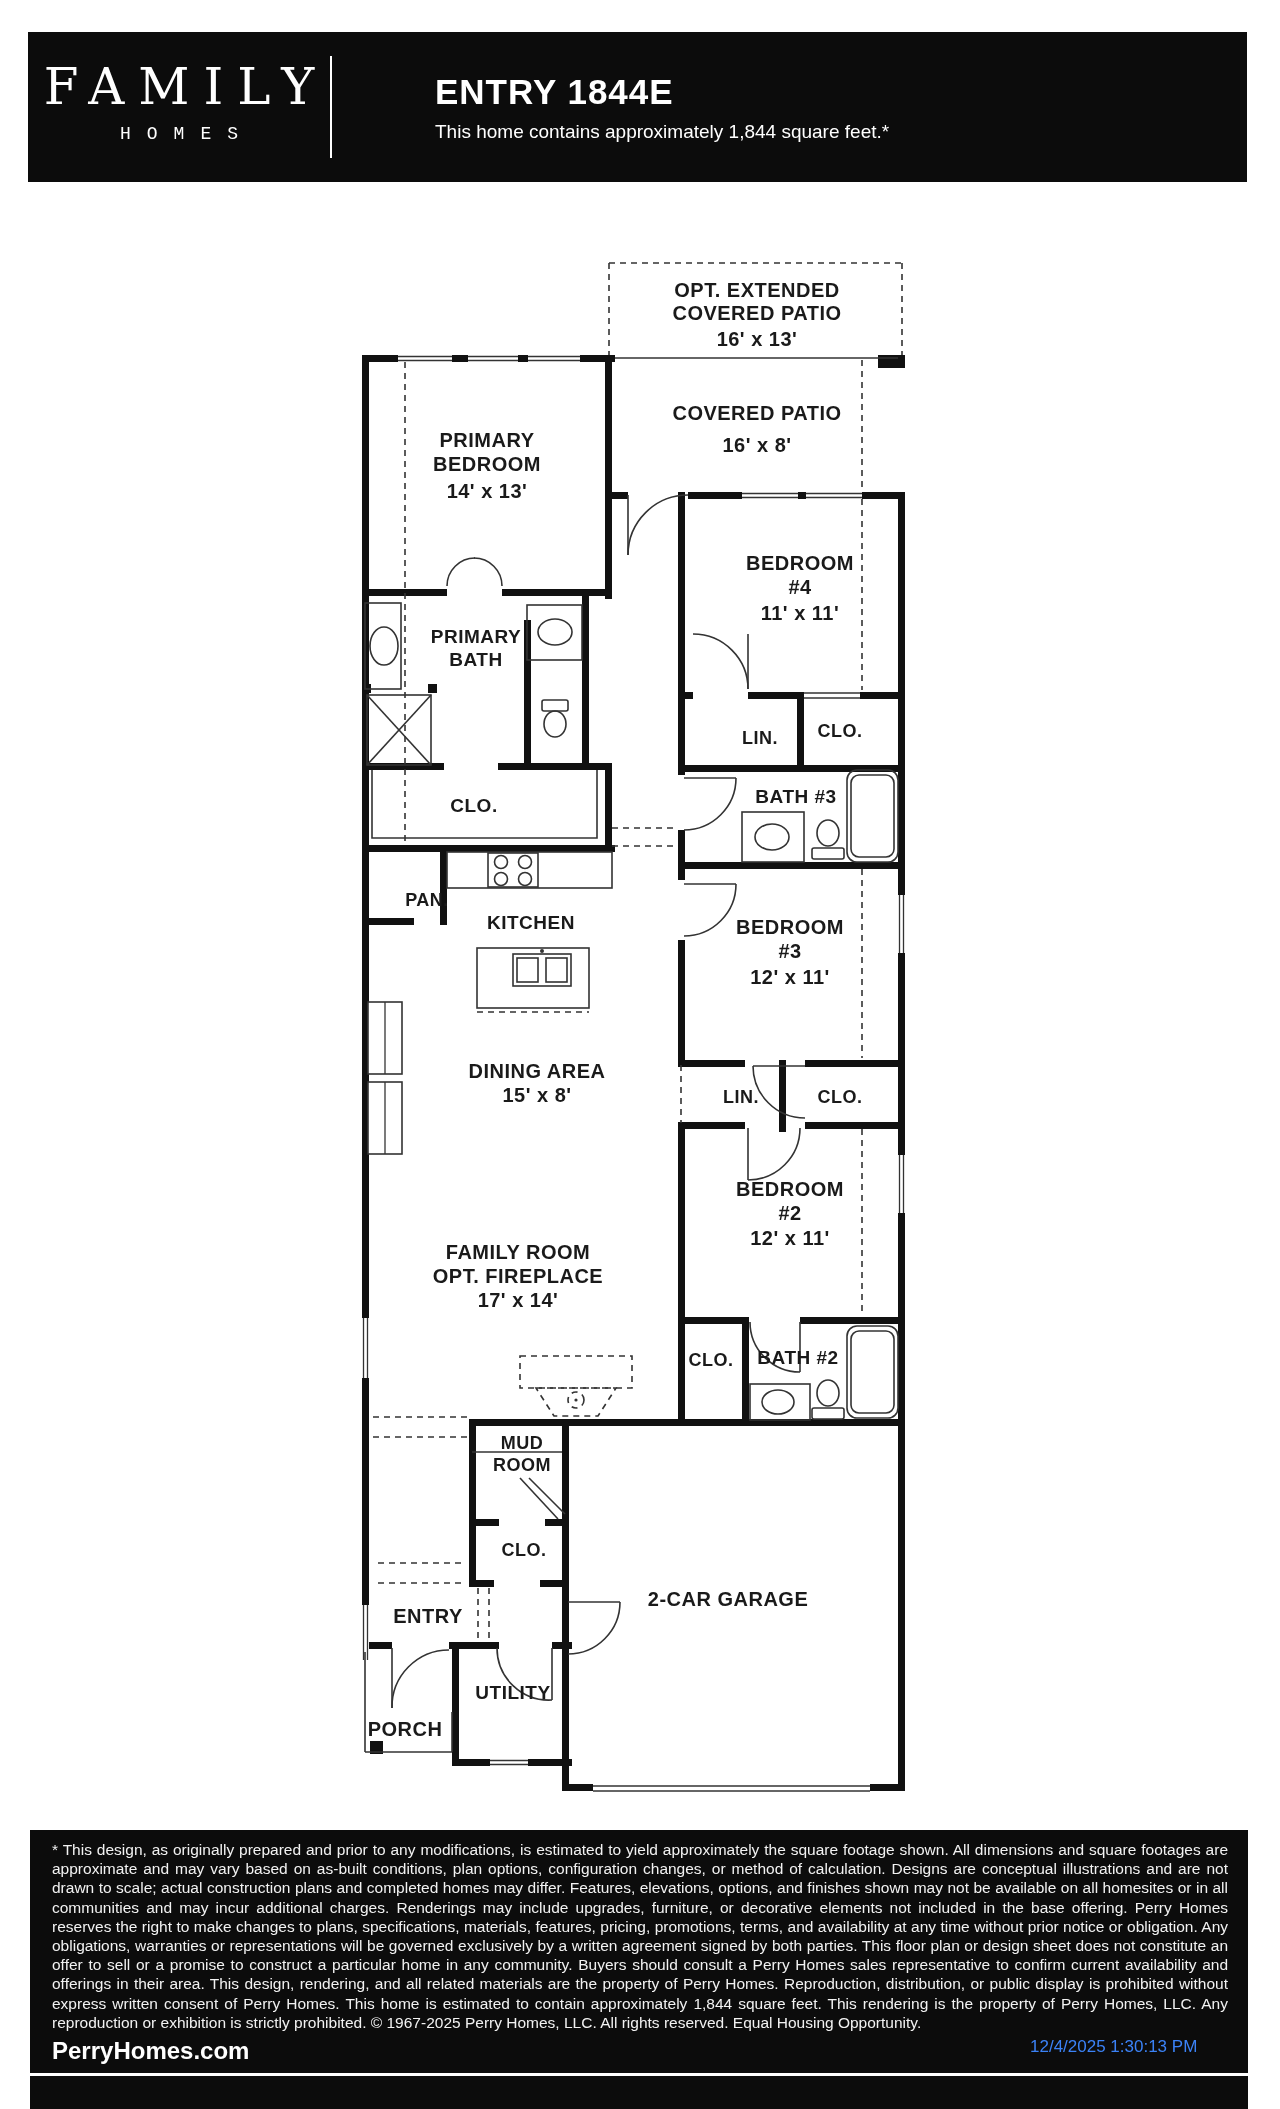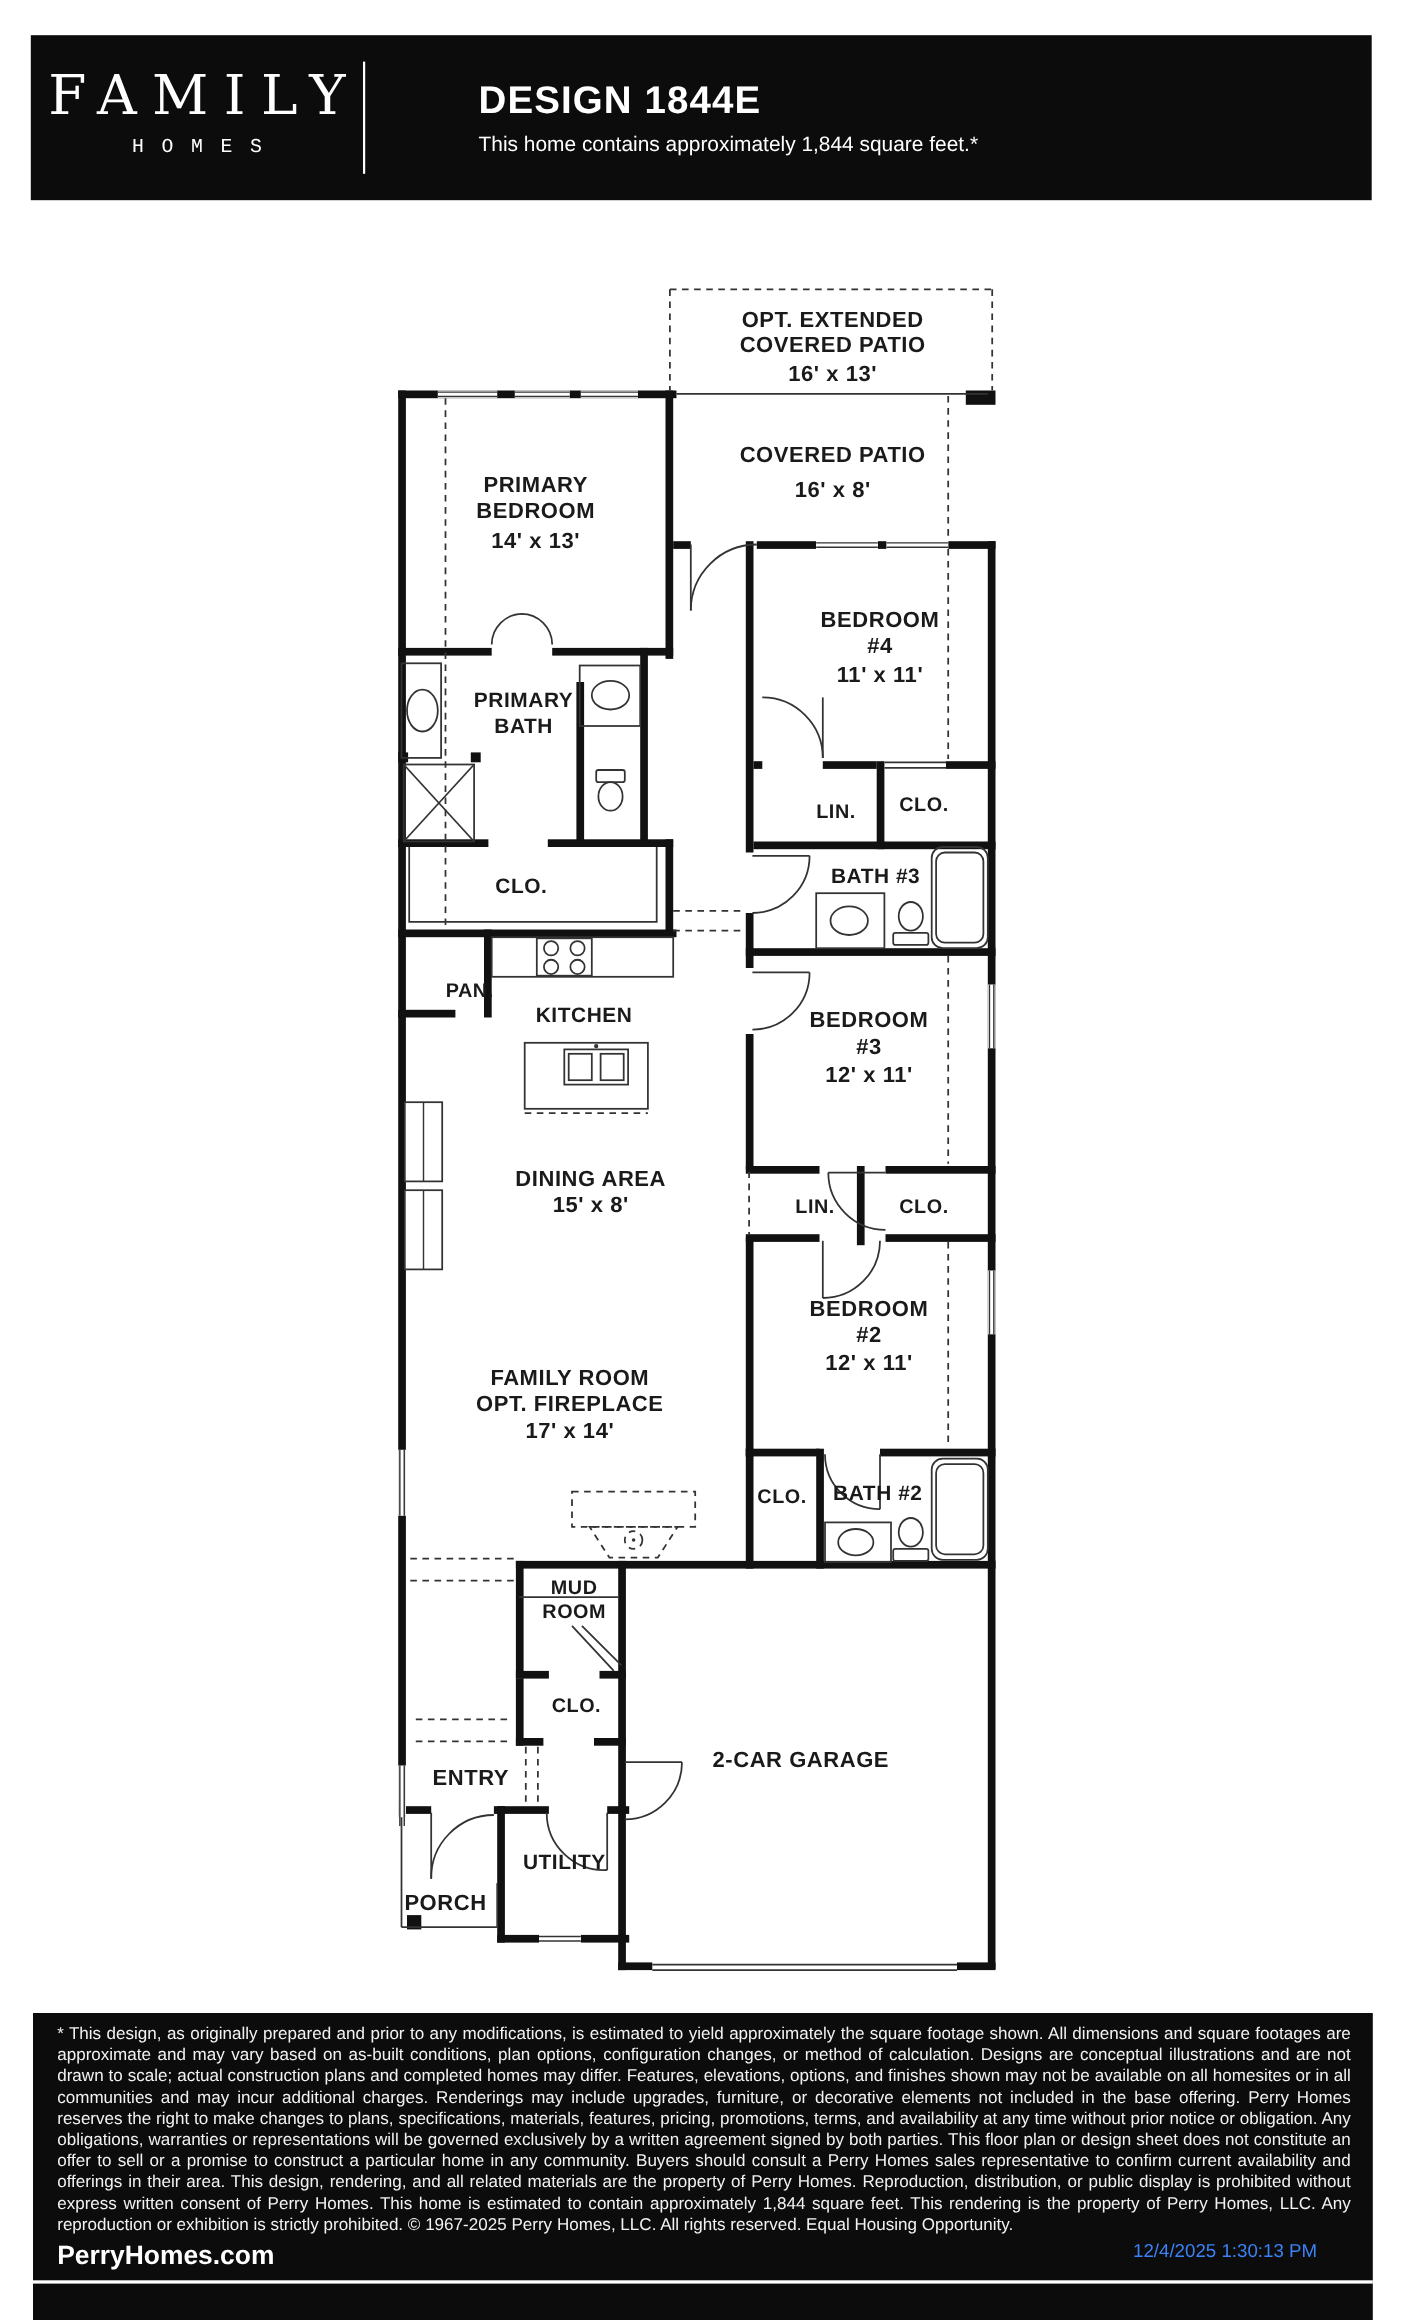--- a/index.html
+++ b/index.html
@@ -44,21 +44,21 @@
 
 <div id="page">
 
   <div id="header">
     <div class="brand">
       <div class="brand-perry">FAMILY</div>
       <div class="brand-homes">HOMES</div>
     </div>
     <div class="hdr-divider"></div>
     <div class="title-block">
-      <div class="plan-title">DESIGN 1844E</div>
+      <div class="plan-title">ENTRY 1844E</div>
       <div class="plan-subtitle">This home contains approximately 1,844 square feet.*</div>
     </div>
   </div>
 
   <svg id="plan-svg" width="1280" height="2109" viewBox="0 0 1280 2109">
 
     <g>
       <rect class="wall" x="362" y="355" width="7" height="1297"></rect>
       <rect class="wall" x="362" y="355" width="253" height="7"></rect>
       <rect class="wall" x="605" y="355" width="7" height="244"></rect>

